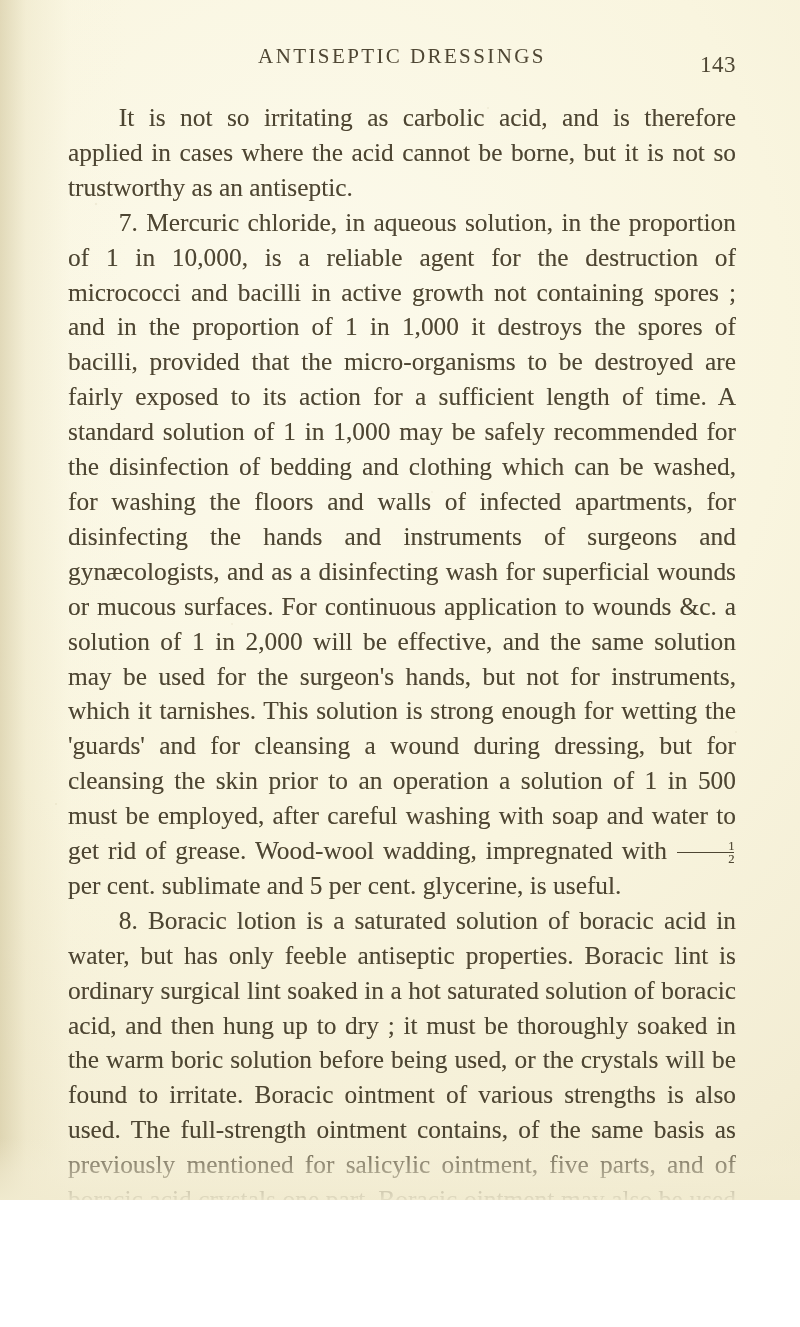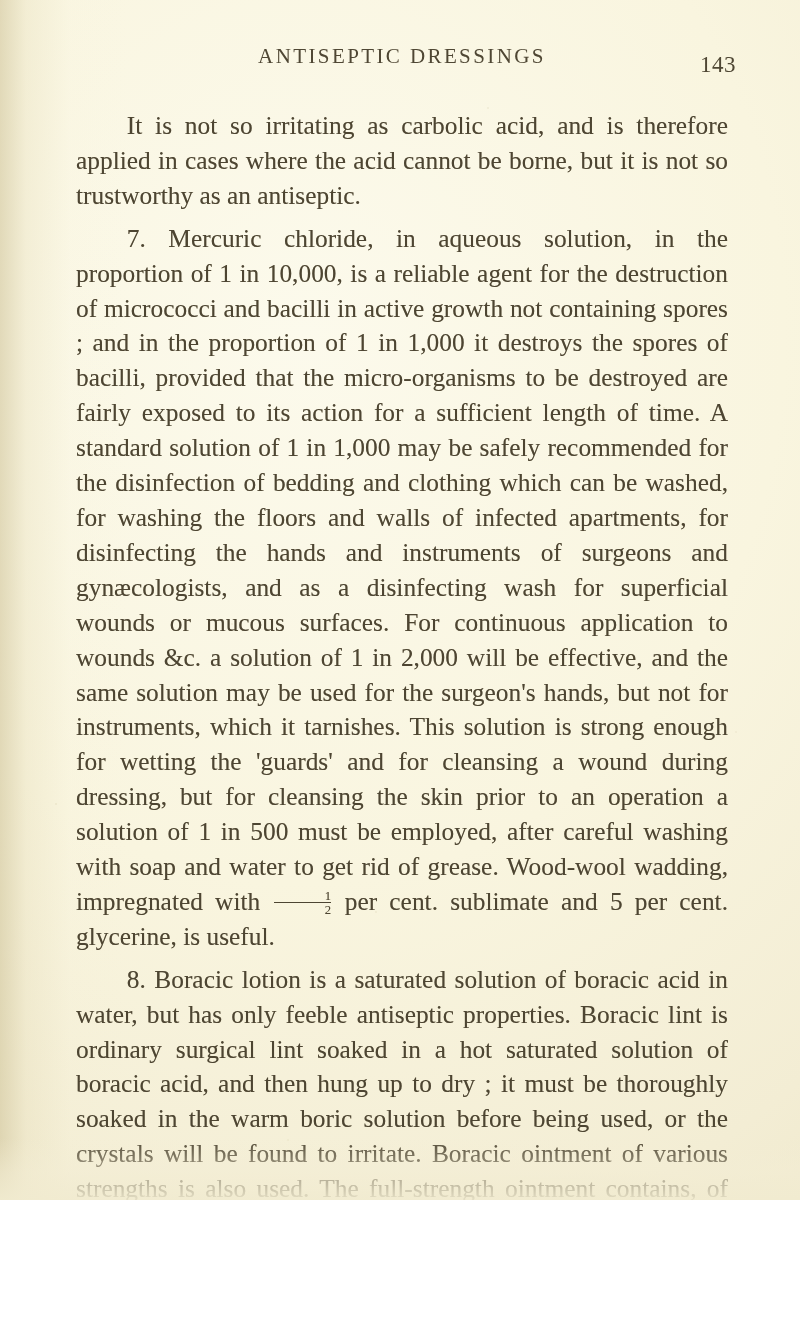--- a/index.html
+++ b/index.html
@@ -85,21 +85,21 @@
     top: 100px;
     left: 68px;
     width: 668px;
     font-size: 25.4px;
     line-height: 34.9px;
     text-align: justify;
     text-justify: inter-word;
     color: #4d4532;
   }
   .text-block p {
-    margin: 8px;
+    margin: 0;
     text-indent: 2.0em;
     
     text-shadow: 0 0 .35px rgba(90,78,48,.35);
   }
 
   
   .text-block p.tail { }
 
   .frac {
     display: inline-block;

